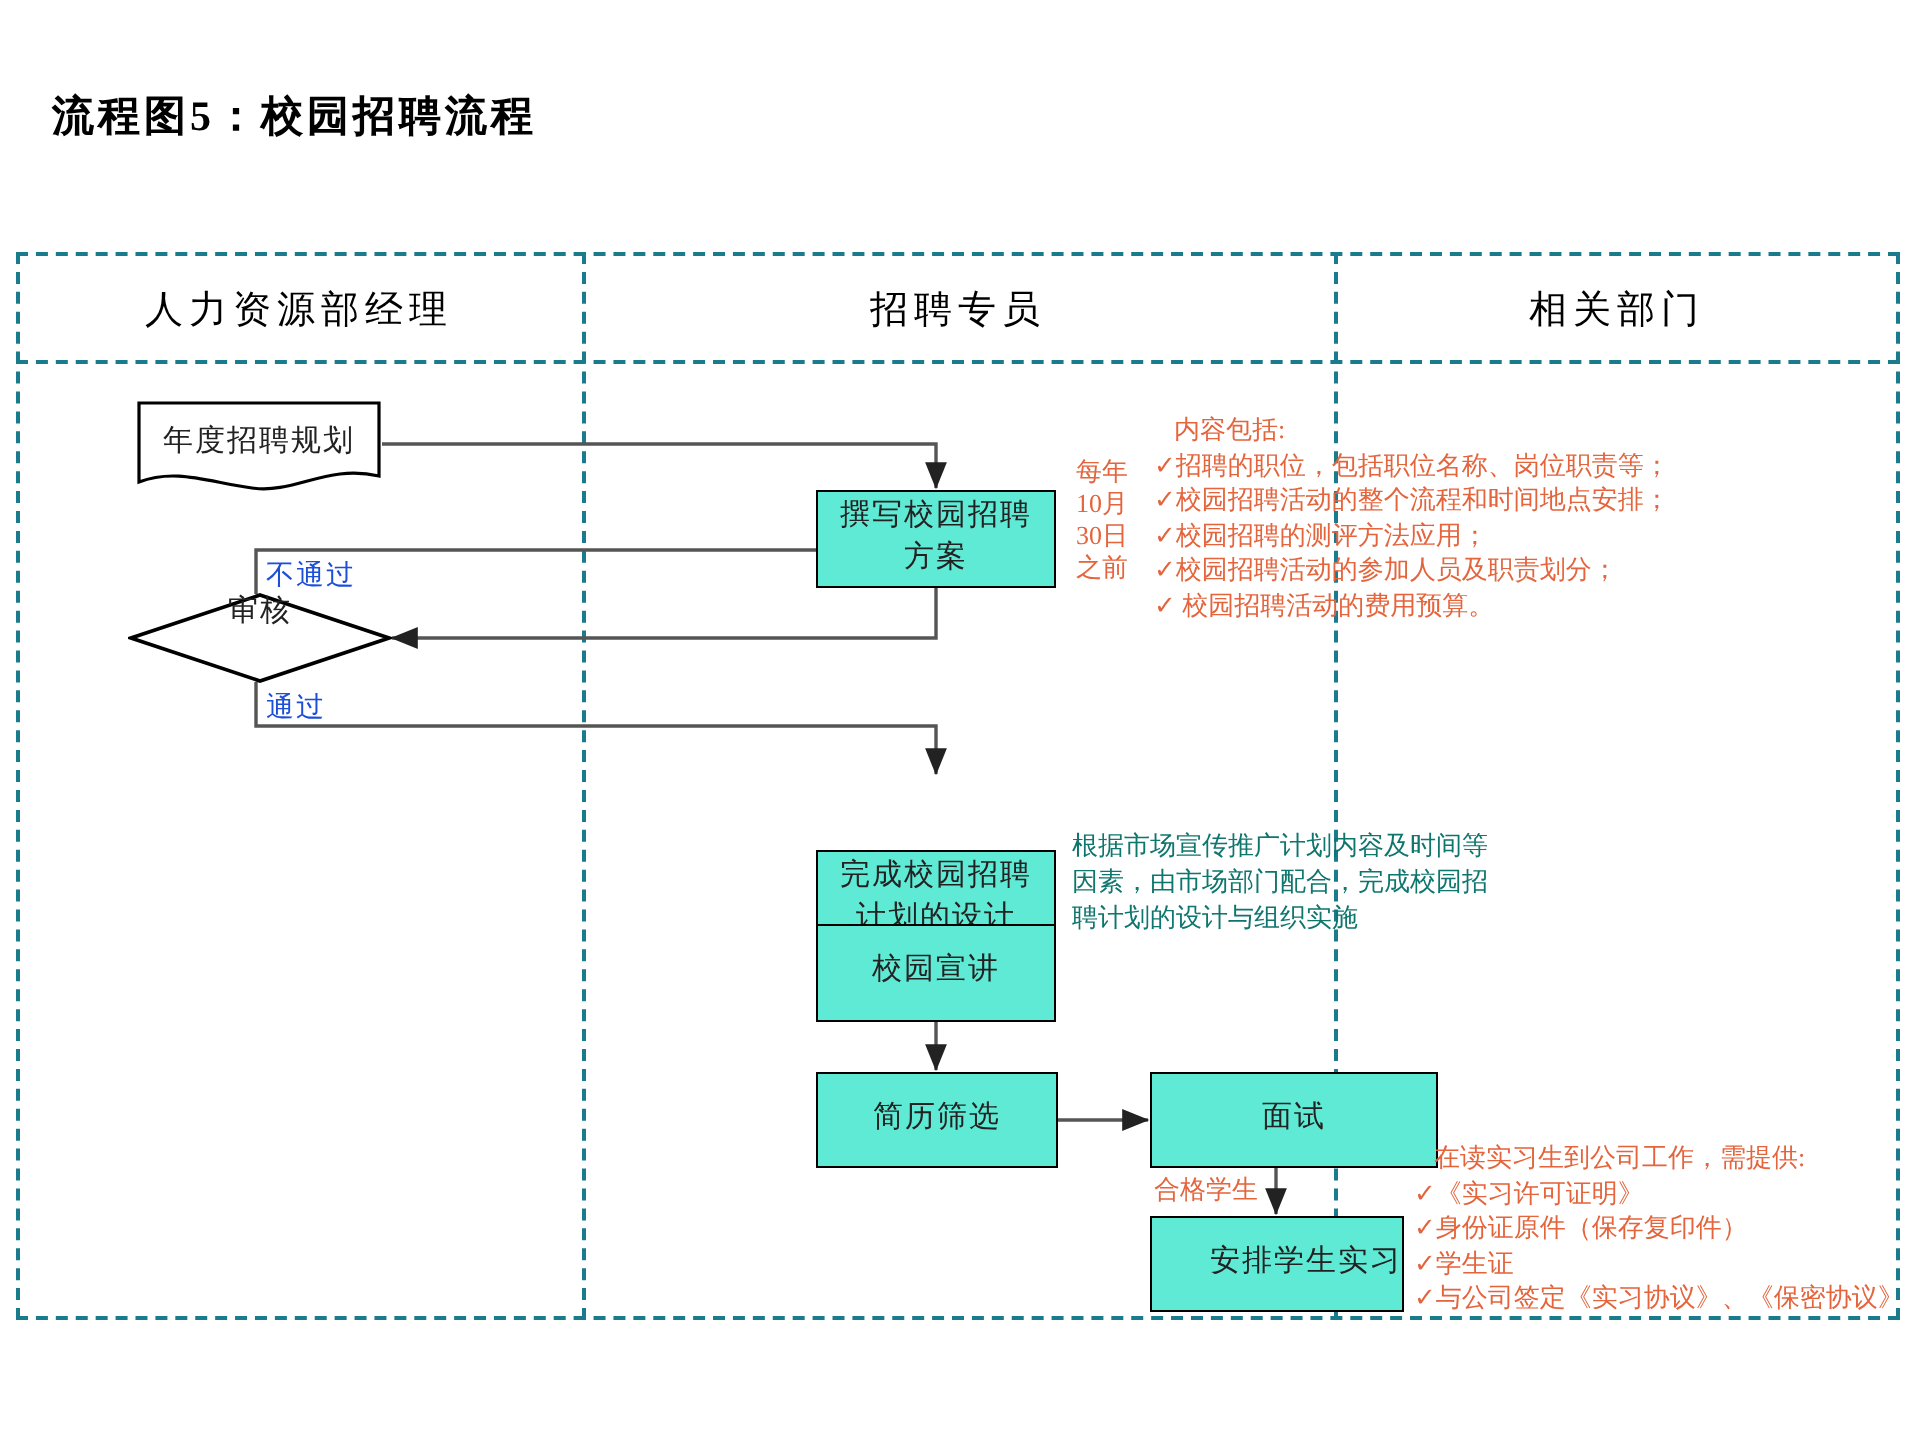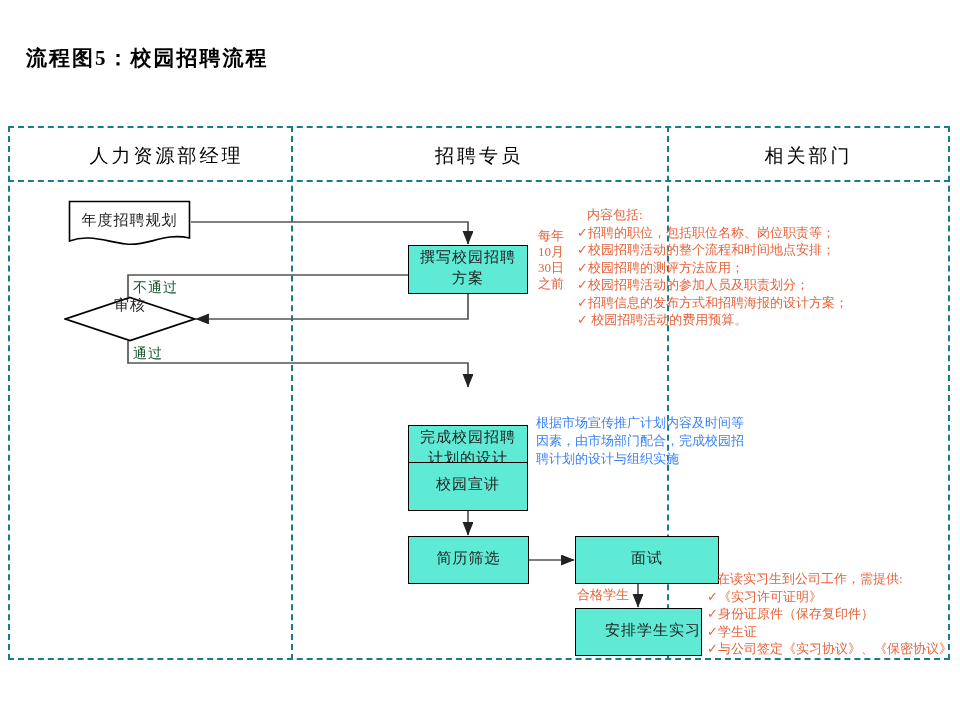--- a/index.html
+++ b/index.html
@@ -56,55 +56,55 @@
     font-family:"Liberation Serif","DejaVu Serif",serif;
   }
   .diamond-node svg{position:absolute;left:0;top:0;}
   .diamond-node span{position:relative;z-index:2;}
 
   
   #connectors{position:absolute;left:0;top:0;width:960px;height:720px;}
 
   
   .edge-label{
-    position:absolute;font-size:14px;letter-spacing:1px;color:#14532d;
+    position:absolute;font-size:14px;letter-spacing:1px;color:#1d4ed8;
     font-family:"Liberation Serif","DejaVu Serif",serif;white-space:nowrap;
   }
   .red-label{
     position:absolute;color:#E4643C;font-size:13px;letter-spacing:0px;
     font-family:"Liberation Serif","DejaVu Serif",serif;white-space:nowrap;
   }
   .red-vertical{
     position:absolute;color:#E4643C;font-size:13px;line-height:16px;
     font-family:"Liberation Serif","DejaVu Serif",serif;text-align:center;
   }
   .note-block{
     position:absolute;color:#E4643C;
     font-family:"Liberation Serif","DejaVu Serif",serif;
     font-size:13px;line-height:17.5px;white-space:nowrap;
   }
   .note-block .note-head{display:block;padding-left:10px;}
   .note-block .note-item{display:block;}
   .note-para{
-    position:absolute;color:#3b82f6;
+    position:absolute;color:#0f766e;
     font-family:"Liberation Serif","DejaVu Serif",serif;
     font-size:13px;line-height:18px;width:215px;letter-spacing:0px;
   }
 </style>
 </head>
 <body>
 
 <div id="page-title">流程图5：校园招聘流程</div>
 
 <div id="lane-frame"></div>
 <div class="lane-divider" style="left:291px;"></div>
 <div class="lane-divider" style="left:667px;"></div>
 <div id="lane-header-rule"></div>
 
-<div class="lane-title" style="left:25px;width:283px;">人力资源部经理</div>
+<div class="lane-title" style="left:8px;width:283px;">人力资源部经理</div>
 <div class="lane-title" style="left:291px;width:376px;">招聘专员</div>
 <div class="lane-title" style="left:667px;width:283px;">相关部门</div>
 
 <svg id="connectors">
   <defs>
     <marker id="arrowEnd" markerWidth="9" markerHeight="9" refX="7.6" refY="3.2" orient="auto" markerUnits="strokeWidth">
       <path d="M0,0 L8,3.2 L0,6.4 z" fill="#222"></path>
     </marker>
   </defs>
   <g stroke="#555" stroke-width="1.7" fill="none">
@@ -175,21 +175,20 @@
 10月
 30日
 之前</div>
 
 <div class="note-block" style="left:577px;top:206px;">
   <span class="note-head">内容包括:</span>
   <span class="note-item">✓招聘的职位，包括职位名称、岗位职责等；</span>
   <span class="note-item">✓校园招聘活动的整个流程和时间地点安排；</span>
   <span class="note-item">✓校园招聘的测评方法应用；</span>
   <span class="note-item">✓校园招聘活动的参加人员及职责划分；</span>
-  <span class="note-item">✓招聘信息的发布方式和招聘海报的设计方案；</span>
   <span class="note-item">✓ 校园招聘活动的费用预算。</span>
 </div>
 
 <div class="note-para" style="left:536px;top:414px;">根据市场宣传推广计划内容及时间等因素，由市场部门配合，完成校园招聘计划的设计与组织实施</div>
 
 <div class="note-block" style="left:707px;top:570px;">
   <span class="note-head">在读实习生到公司工作，需提供:</span>
   <span class="note-item">✓《实习许可证明》</span>
   <span class="note-item">✓身份证原件（保存复印件）</span>
   <span class="note-item">✓学生证</span>

